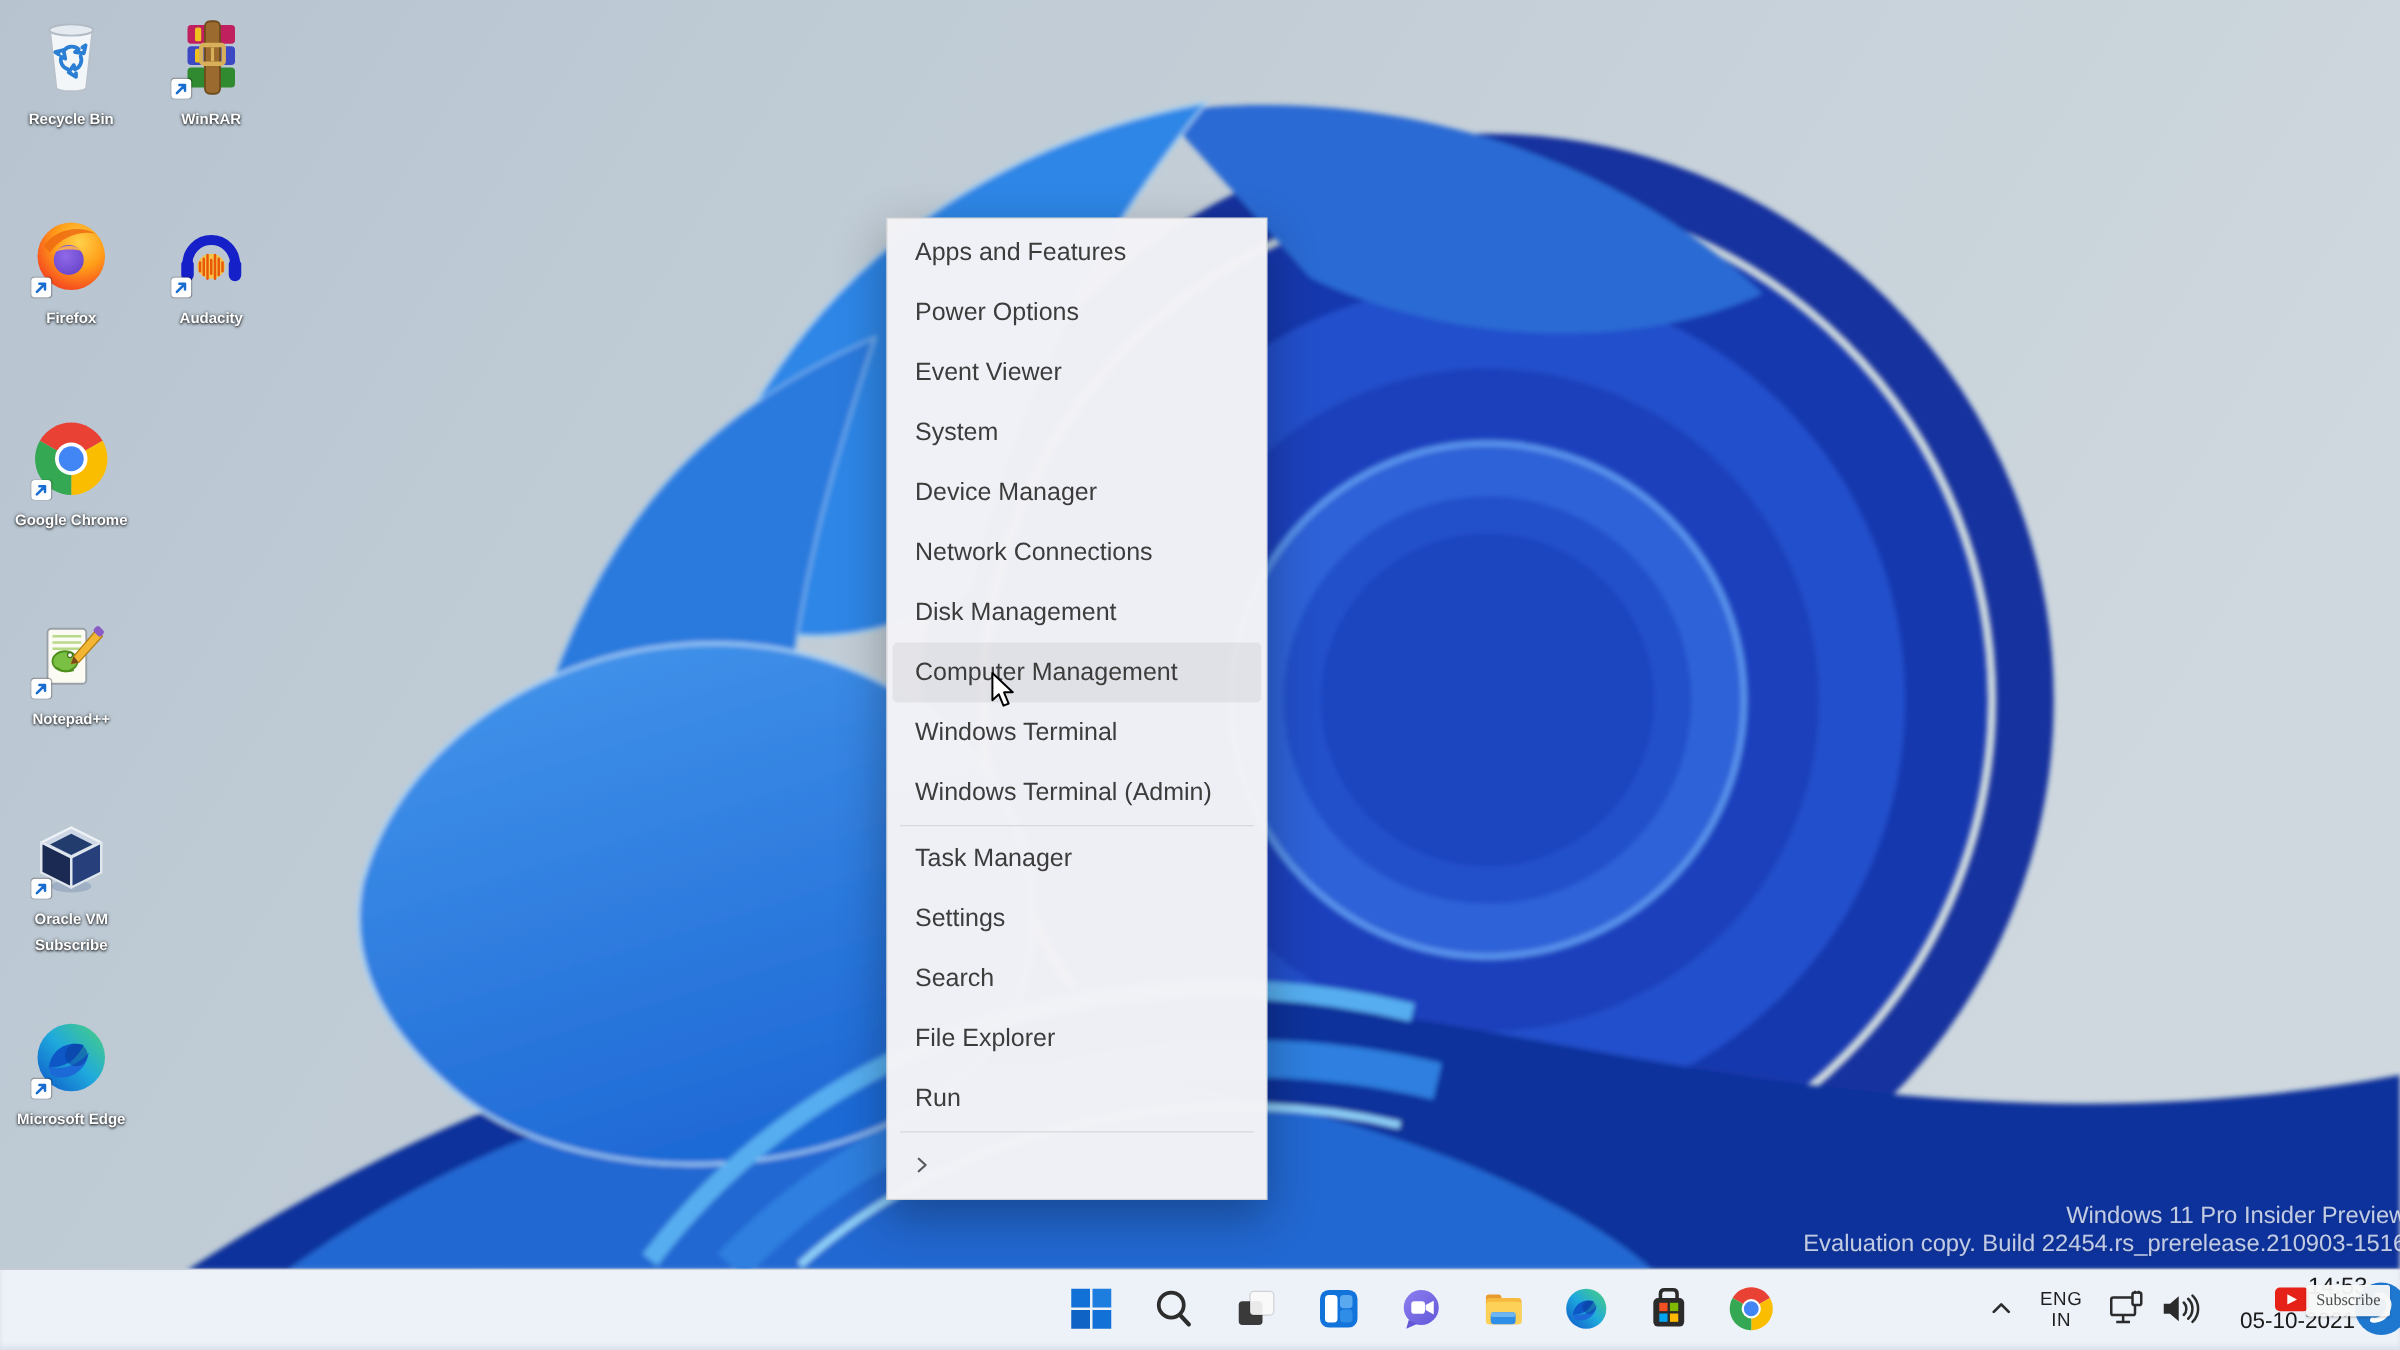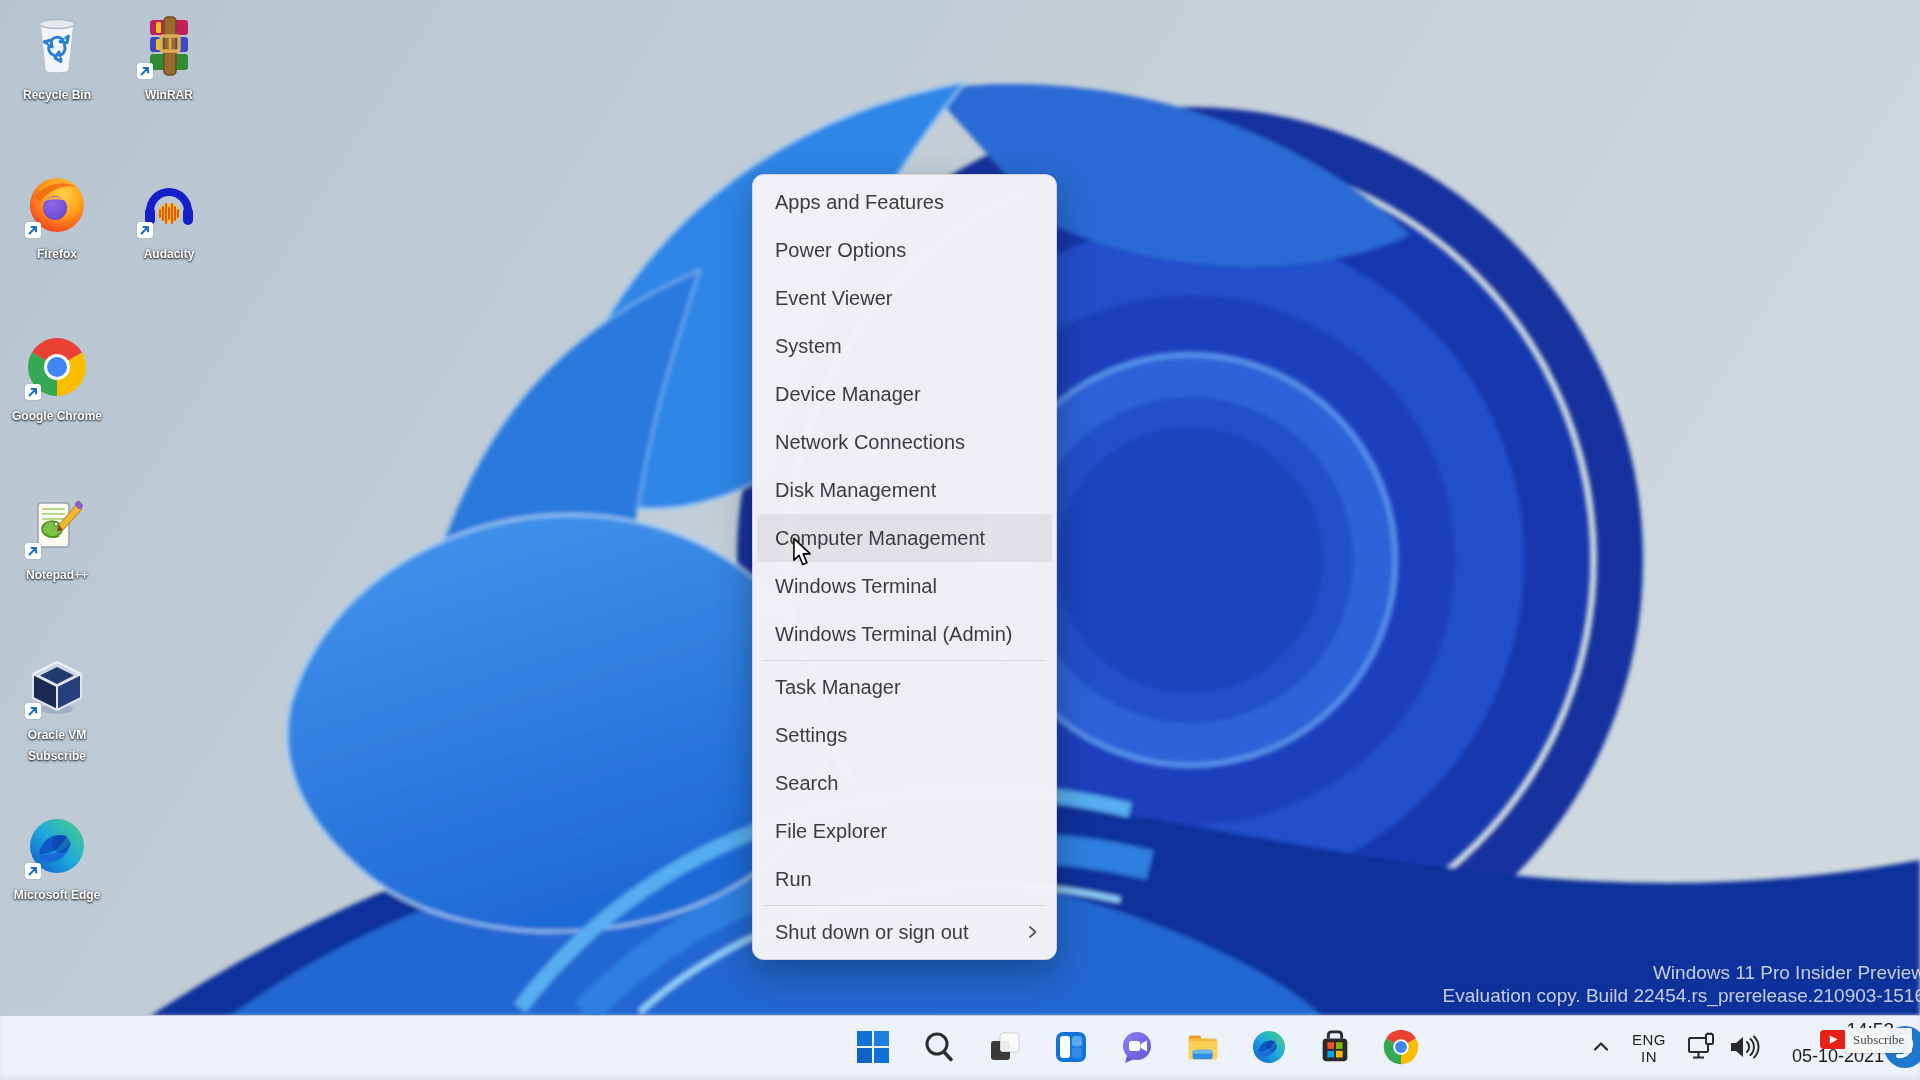--- a/index.html
+++ b/index.html
@@ -10,23 +10,23 @@
   
   .dicon{position:absolute;width:104px;text-align:center;z-index:5;}
   .dicon .art{position:relative;width:104px;height:64px;}
   .dicon .art svg.main{position:absolute;left:20px;top:0;}
   .dicon .badge{position:absolute;left:20px;bottom:-1px;width:16px;height:16px;
     background:#fff;border-radius:3px;box-shadow:0 0 1px rgba(0,0,0,.45);}
   .dicon .label{margin-top:7px;font-size:12px;line-height:21px;color:#fff;
     text-shadow:0 1px 2px rgba(0,0,0,.85),0 0 3px rgba(0,0,0,.5);font-weight:bold;}
 
   
-  #winx-menu{position:absolute;left:752px;top:174px;width:305px;z-index:40;
+  #winx-menu{position:absolute;left:709px;top:174px;width:305px;z-index:40;
     background:rgba(243,243,246,.98);border:1px solid rgba(0,0,0,.12);
-    border-radius:12px;box-shadow:0 14px 36px rgba(0,0,0,.30);
+    border-radius:0;box-shadow:0 14px 36px rgba(0,0,0,.30);
     padding:3px 0;box-sizing:border-box;}
   .menu-item{height:48px;line-height:48px;margin:0 4px;padding:0 14px 0 18px;
     font-size:20px;color:#3c3c3c;border-radius:4px;display:flex;align-items:center;
     white-space:nowrap;}
   .menu-item.hovered{background:rgba(0,0,0,.055);justify-content:center;}
   .menu-item .grow{flex:1;}
   .menu-sep{height:1px;background:#d8d8dd;margin:2px 10px;}
   .submenu-chevron{color:#5a5a5a;display:flex;align-items:center;}
 
   
@@ -329,21 +329,20 @@
         <span class="grow">Search</span>
       </div>
     <div class="menu-item">
         <span class="grow">File Explorer</span>
       </div>
     <div class="menu-item">
         <span class="grow">Run</span>
       </div>
     <div class="menu-sep"></div>
     <div class="menu-item">
-      <span class="grow">Shut down or sign out</span>
       <span class="submenu-chevron">
         <svg width="11" height="18" viewBox="0 0 11 18">
             <path d="M3,4 L8.5,9 L3,14" fill="none" stroke="#5a5a5a" stroke-width="1.8" stroke-linecap="round" stroke-linejoin="round"></path>
           </svg>
       </span>
     </div>
   </div>
 
   <div id="watermark">
     <div>Windows 11 Pro Insider Preview</div>

